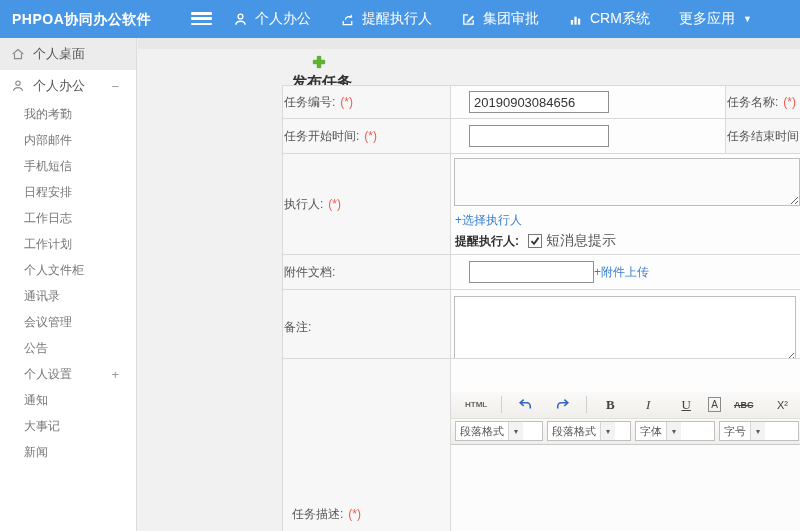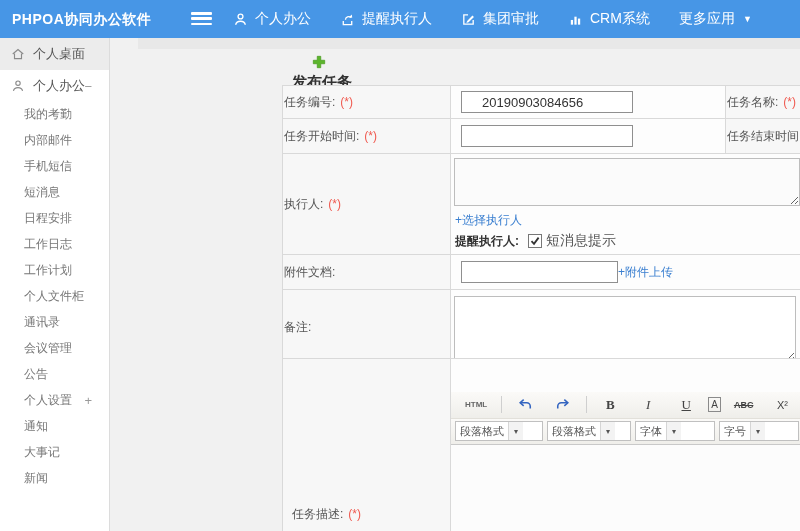--- a/index.html
+++ b/index.html
@@ -10,21 +10,21 @@
   .topbar{position:absolute;left:0;top:0;width:800px;height:38px;background:#4796e6;}
   .logo{position:absolute;left:12px;top:0;line-height:38px;color:#fff;font-size:14px;font-weight:bold;letter-spacing:.5px;}
   .hamburger{position:absolute;left:191px;top:12px;width:21px;height:14px;cursor:pointer;}
   .hamburger span{display:block;height:2.5px;background:#fff;margin-bottom:2.8px;border-radius:1px;}
   .nav{position:absolute;left:233px;top:0;height:38px;display:flex;align-items:center;}
   .nav-item{display:flex;align-items:center;color:#fff;font-size:14px;margin-right:29px;cursor:pointer;white-space:nowrap;}
   .nav-item .nicon{margin-right:7px;display:flex;align-items:center;}
   .caret{font-size:9px;margin-left:8px;line-height:1;}
 
   
-  .sidebar{position:absolute;left:0;top:38px;width:110px;height:493px;background:#fff;border-right:1px solid #dcdcdc;box-sizing:border-box;}
+  .sidebar{position:absolute;left:0;top:38px;width:137px;height:493px;background:#fff;border-right:1px solid #dcdcdc;box-sizing:border-box;}
   .sb-item{position:relative;display:flex;align-items:center;color:#666;cursor:pointer;}
   .sb-top{height:32px;font-size:13px;color:#555;}
   .sb-top .sicon{margin:0 8px 0 11px;display:flex;align-items:center;}
   .sb-active{background:#ececec;}
   .sb-sub{height:26px;font-size:12px;padding-left:24px;color:#777;}
   .sb-state{position:absolute;right:17px;top:50%;transform:translateY(-50%);color:#999;font-size:13px;}
   .sb-clip{margin-top:12px;}
 
   
   .content{position:absolute;left:138px;top:38px;width:662px;height:493px;background:#f1f1f1;overflow:hidden;}
@@ -33,21 +33,21 @@
   .page-title .ptext{font-size:15px;font-weight:bold;color:#333;margin-left:7px;}
 
   
   table.form{border-collapse:collapse;table-layout:fixed;background:#fdfdfd;}
   .t1{position:absolute;left:144px;top:47px;width:890px;}
   .t2{position:absolute;left:144px;top:320px;width:890px;height:400px;border:1px solid #aac3d8;}
   table.form td{border:1px solid #d9d9d9;font-size:12px;color:#555;vertical-align:middle;}
   td.lbl{background:#f7f7f7;white-space:nowrap;}
   .req{color:#f05a50;margin-left:5px;}
   td.fld{background:#fdfdfd;padding:0;}
-  .tin{border:1px solid #8f8f8f;background:#fff;height:20px;font-size:13px;color:#333;margin-left:10px;padding:0 20px;font-family:"Liberation Sans",sans-serif;box-sizing:content-box;}
+  .tin{border:1px solid #8f8f8f;background:#fff;height:20px;font-size:13px;color:#333;margin-left:18px;padding:0 4px;font-family:"Liberation Sans",sans-serif;box-sizing:content-box;}
   .w-no{width:130px;}
   .w-att{width:115px;}
   textarea{border:1px solid #bdbdbd;background:#fbfbfb;margin:4px 0 0 3px;font-family:"Liberation Sans",sans-serif;resize:both;}
   .ta-exec{width:340px;height:42px;}
   .ta-remark{width:336px;height:60px;background:#fff;margin-top:6px;}
   a.blk{color:#3a7fd0;font-size:12px;text-decoration:none;cursor:pointer;}
   .exec-links{margin:3px 0 2px 4px;}
   .remind-row{display:flex;align-items:center;margin:3px 0 4px 4px;}
   .remind-lbl{font-weight:bold;color:#333;font-size:12px;margin-right:9px;}
   .checkbox{width:12px;height:12px;border:1px solid #777;background:#fff;display:inline-flex;align-items:center;justify-content:center;margin-right:4px;cursor:pointer;}
@@ -163,23 +163,20 @@
     <div class="sb-item sb-sub">
         <span>我的考勤</span>
       </div>
     <div class="sb-item sb-sub">
         <span>内部邮件</span>
       </div>
     <div class="sb-item sb-sub">
         <span>手机短信</span>
       </div>
     <div class="sb-item sb-sub">
-        <span>短消息</span>
-      </div>
-    <div class="sb-item sb-sub">
         <span>日程安排</span>
       </div>
     <div class="sb-item sb-sub">
         <span>工作日志</span>
       </div>
     <div class="sb-item sb-sub">
         <span>工作计划</span>
       </div>
     <div class="sb-item sb-sub">
         <span>个人文件柜</span>

